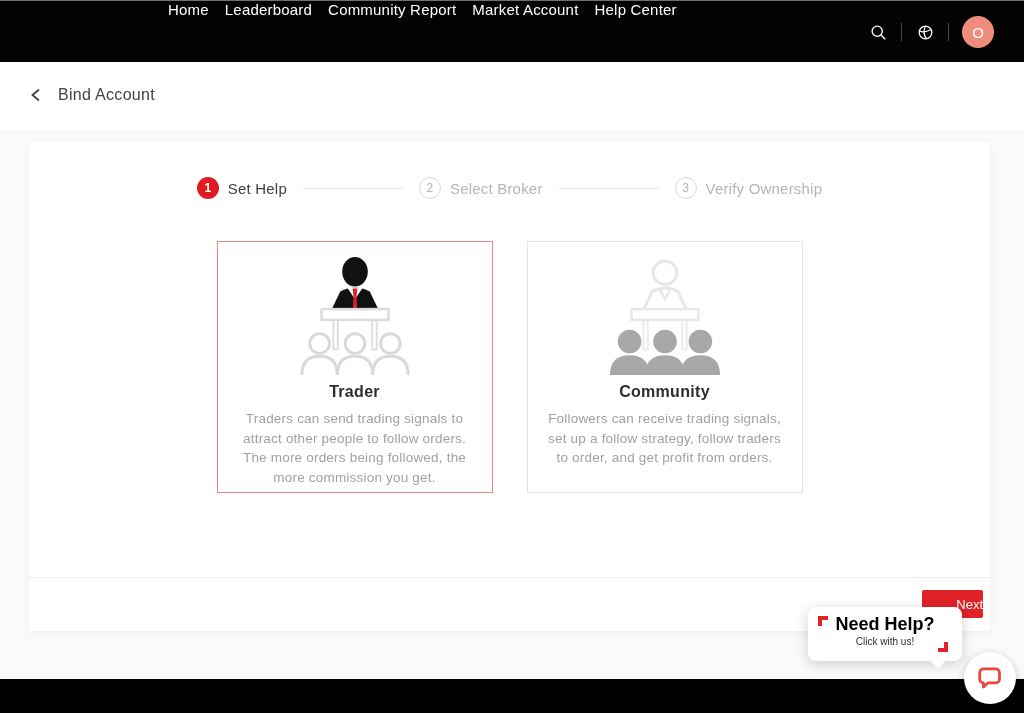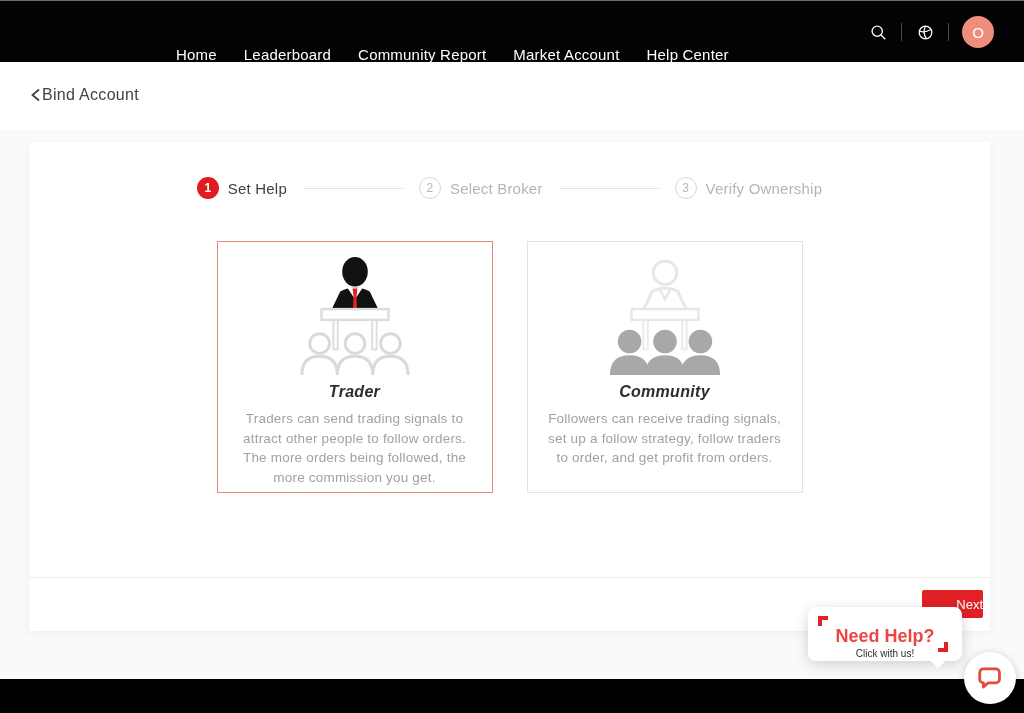--- a/index.html
+++ b/index.html
@@ -1,30 +1,30 @@
 <!DOCTYPE html>
 <html><head>
 <meta charset="utf-8">
 <style>
   * { margin:0; padding:0; box-sizing:border-box; }
   html,body { width:1024px; height:713px; overflow:hidden; }
   body { font-family:"Liberation Sans", sans-serif; background:#fafafa; position:relative; }
 
   
   .nav { position:absolute; top:0; left:0; width:1024px; height:62px; background:#030303; border-top:1px solid #6f6f6f; }
-  .nav-items { position:absolute; left:176px; top:0; height:62px; display:flex; align-items:flex-end; gap:27px; }
+  .nav-items { position:absolute; left:168px; top:0; height:62px; display:flex; align-items:flex-start; gap:16px; }
   .nav-item { color:#ffffff; font-size:15px; font-weight:500; letter-spacing:.2px; cursor:pointer; white-space:nowrap; }
   .nav-right { position:absolute; right:30px; top:0; height:62px; display:flex; align-items:center; gap:13px; }
   .nav-sep { width:1px; height:18px; background:#4a4a4a; }
   .icon-btn { width:20px; height:20px; display:flex; align-items:center; justify-content:center; cursor:pointer; }
   .avatar { width:32px; height:32px; border-radius:50%; background:#ee8d7b; color:#ffffff; font-size:15px; font-weight:500; display:flex; align-items:center; justify-content:center; cursor:pointer; }
 
   
   .subheader { position:absolute; top:62px; left:0; width:1024px; height:68px; background:#ffffff; }
-  .back-row { position:absolute; left:30px; top:24px; display:flex; align-items:center; gap:0; cursor:pointer; }
+  .back-row { position:absolute; left:30px; top:24px; display:flex; align-items:center; gap:16px; cursor:pointer; }
   .back-title { font-size:16px; font-weight:500; color:#424242; letter-spacing:.3px; }
 
   
   .content { position:absolute; top:130px; left:0; width:1024px; height:549px; background:#fafafa; }
   .panel { position:absolute; left:29px; top:12px; width:961px; height:489px; background:#ffffff; border-radius:2px; box-shadow:0 2px 8px rgba(0,0,0,0.05); }
 
   
   .stepper { display:flex; align-items:center; justify-content:center; padding-top:35px; }
   .step { display:flex; align-items:center; gap:9px; }
   .step-circle { width:22px; height:22px; border-radius:50%; display:flex; align-items:center; justify-content:center; font-size:12px; }
@@ -34,33 +34,33 @@
   .step-label.dark { color:#3f3f3f; }
   .step-label.muted { color:#b5b5b5; }
   .step-line { width:100px; height:1px; background:#e4e4e4; margin:0 16px; }
 
   
   .cards { display:flex; justify-content:center; gap:34px; margin-top:42px; }
   .role-card { width:276px; height:252px; background:#ffffff; text-align:center; cursor:pointer; }
   .role-card.selected { border:1px solid #ea8680; }
   .role-card.unselected { border:1px solid #e3e3e3; }
   .role-icon { margin-top:13px; }
-  .role-title { font-size:16px; font-weight:700; color:#2d2d2d; margin-top:4px; letter-spacing:.3px;font-style:italic; }
+  .role-title { font-size:16px; font-weight:700; color:#2d2d2d; margin-top:4px; letter-spacing:.3px; }
   .role-desc { font-size:13.5px; color:#a5a0a0; line-height:1.45; margin-top:8px; padding:0 16px; letter-spacing:.2px; }
 
   
   .panel-footer { position:absolute; left:0; top:435px; width:100%; height:54px; border-top:1px solid #ececec; }
   .next-btn { position:absolute; right:7px; top:12px; width:61px; height:28px; background:#e02126; color:#ffffff; font-size:13px; border:none; border-radius:2px; cursor:pointer; font-family:"Liberation Sans", sans-serif;text-align:right; }
 
   
   .help-bubble { position:absolute; left:808px; top:607px; width:154px; height:54px; background:#ffffff; border-radius:8px; box-shadow:0 3px 14px rgba(0,0,0,0.18); z-index:30; text-align:center; cursor:pointer; }
   .help-bubble .tail { position:absolute; left:124px; bottom:-5px; width:12px; height:12px; background:#ffffff; transform:rotate(45deg); }
   .bracket-tl { position:absolute; left:10px; top:9px; width:10px; height:10px; border-left:4px solid #e02126; border-top:4px solid #e02126; }
   .bracket-br { position:absolute; right:14px; bottom:9px; width:10px; height:10px; border-right:4px solid #e02126; border-bottom:4px solid #e02126; }
-  .help-title { font-size:18px; font-weight:700; color:#ef4444; margin-top:19px; }
+  .help-title { font-size:18px; font-weight:700; color:#000000; margin-top:7px; }
   .help-sub { font-size:10px; color:#2e2e2e; margin-top:1px; }
 
   
   .chat-btn { position:absolute; left:964px; top:652px; width:52px; height:52px; border-radius:50%; background:#ffffff; box-shadow:0 2px 8px rgba(0,0,0,0.22); display:flex; align-items:center; justify-content:center; z-index:40; cursor:pointer; }
 
   
   .footer { position:absolute; left:0; bottom:0; width:1024px; height:34px; background:#000000; z-index:20; }
 </style>
 </head>
 <body>

